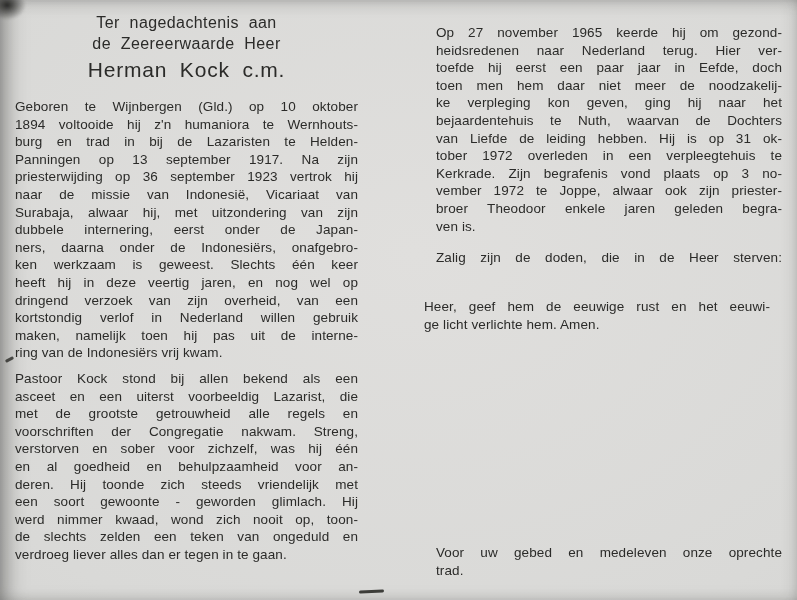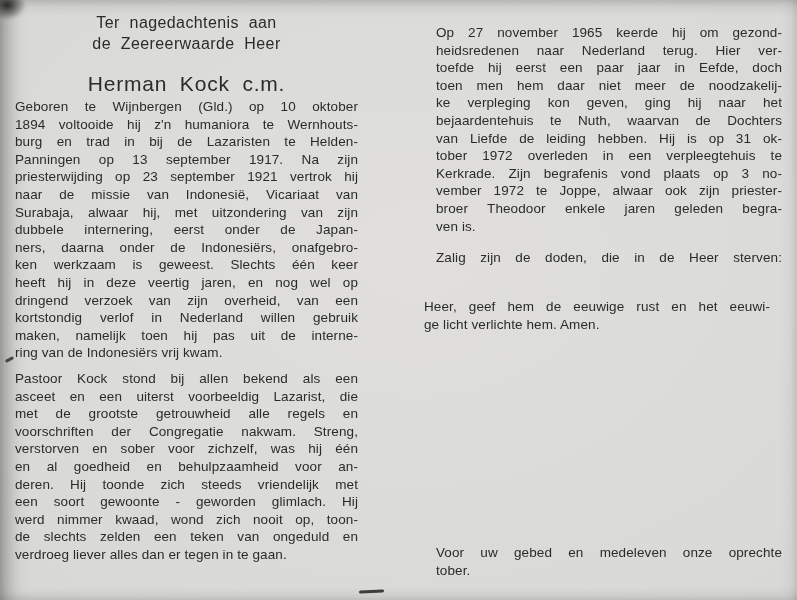--- a/index.html
+++ b/index.html
@@ -44,21 +44,21 @@
     width: 343px;
     text-align: center;
   }
   .header .ded {
     font-size: 16px;
     line-height: 21px;
     word-spacing: 5px;
     letter-spacing: 0.4px;
   }
   .header .name {
-    margin-top: 17px;
+    margin-top: 3px;
     font-size: 21px;
     line-height: 26px;
     letter-spacing: 0.8px;
     word-spacing: 6px;
   }
   .block {
     position: absolute;
     width: 343px;
     font-size: 13.5px;
     line-height: 17.6px;
@@ -110,21 +110,21 @@
     <div class="ded">Ter nagedachtenis aan</div>
     <div class="ded">de Zeereerwaarde Heer</div>
     <div class="name">Herman Kock c.m.</div>
   </div>
 
   <div class="block" id="para-left-1">
       <div class="line">Geboren te Wijnbergen (Gld.) op 10 oktober</div>
       <div class="line">1894 voltooide hij z'n humaniora te Wernhouts-</div>
       <div class="line">burg en trad in bij de Lazaristen te Helden-</div>
       <div class="line">Panningen op 13 september 1917. Na zijn</div>
-      <div class="line">priesterwijding op 23 september 1921 vertrok hij</div>
+      <div class="line">priesterwijding op 36 september 1923 vertrok hij</div>
       <div class="line">naar de missie van Indonesië, Vicariaat van</div>
       <div class="line">Surabaja, alwaar hij, met uitzondering van zijn</div>
       <div class="line">dubbele internering, eerst onder de Japan-</div>
       <div class="line">ners, daarna onder de Indonesiërs, onafgebro-</div>
       <div class="line">ken werkzaam is geweest. Slechts één keer</div>
       <div class="line">heeft hij in deze veertig jaren, en nog wel op</div>
       <div class="line">dringend verzoek van zijn overheid, van een</div>
       <div class="line">kortstondig verlof in Nederland willen gebruik</div>
       <div class="line">maken, namelijk toen hij pas uit de interne-</div>
       <div class="line last">ring van de Indonesiërs vrij kwam.</div>
@@ -163,21 +163,21 @@
       <div class="line">Zalig zijn de doden, die in de Heer sterven:</div>
     </div>
 
   <div class="block" id="para-right-3">
       <div class="line">Heer, geef hem de eeuwige rust en het eeuwi-</div>
       <div class="line last">ge licht verlichte hem. Amen.</div>
     </div>
 
   <div class="block" id="para-right-4">
       <div class="line">Voor uw gebed en medeleven onze oprechte</div>
-      <div class="line last">tober.</div>
+      <div class="line last">trad.</div>
     </div>
 
   <div class="tick-mark"></div>
   <div class="pencil-dash"></div>
 
   <div class="corner-spot"></div>
   <div class="vignette"></div>
 
 </div>
 

